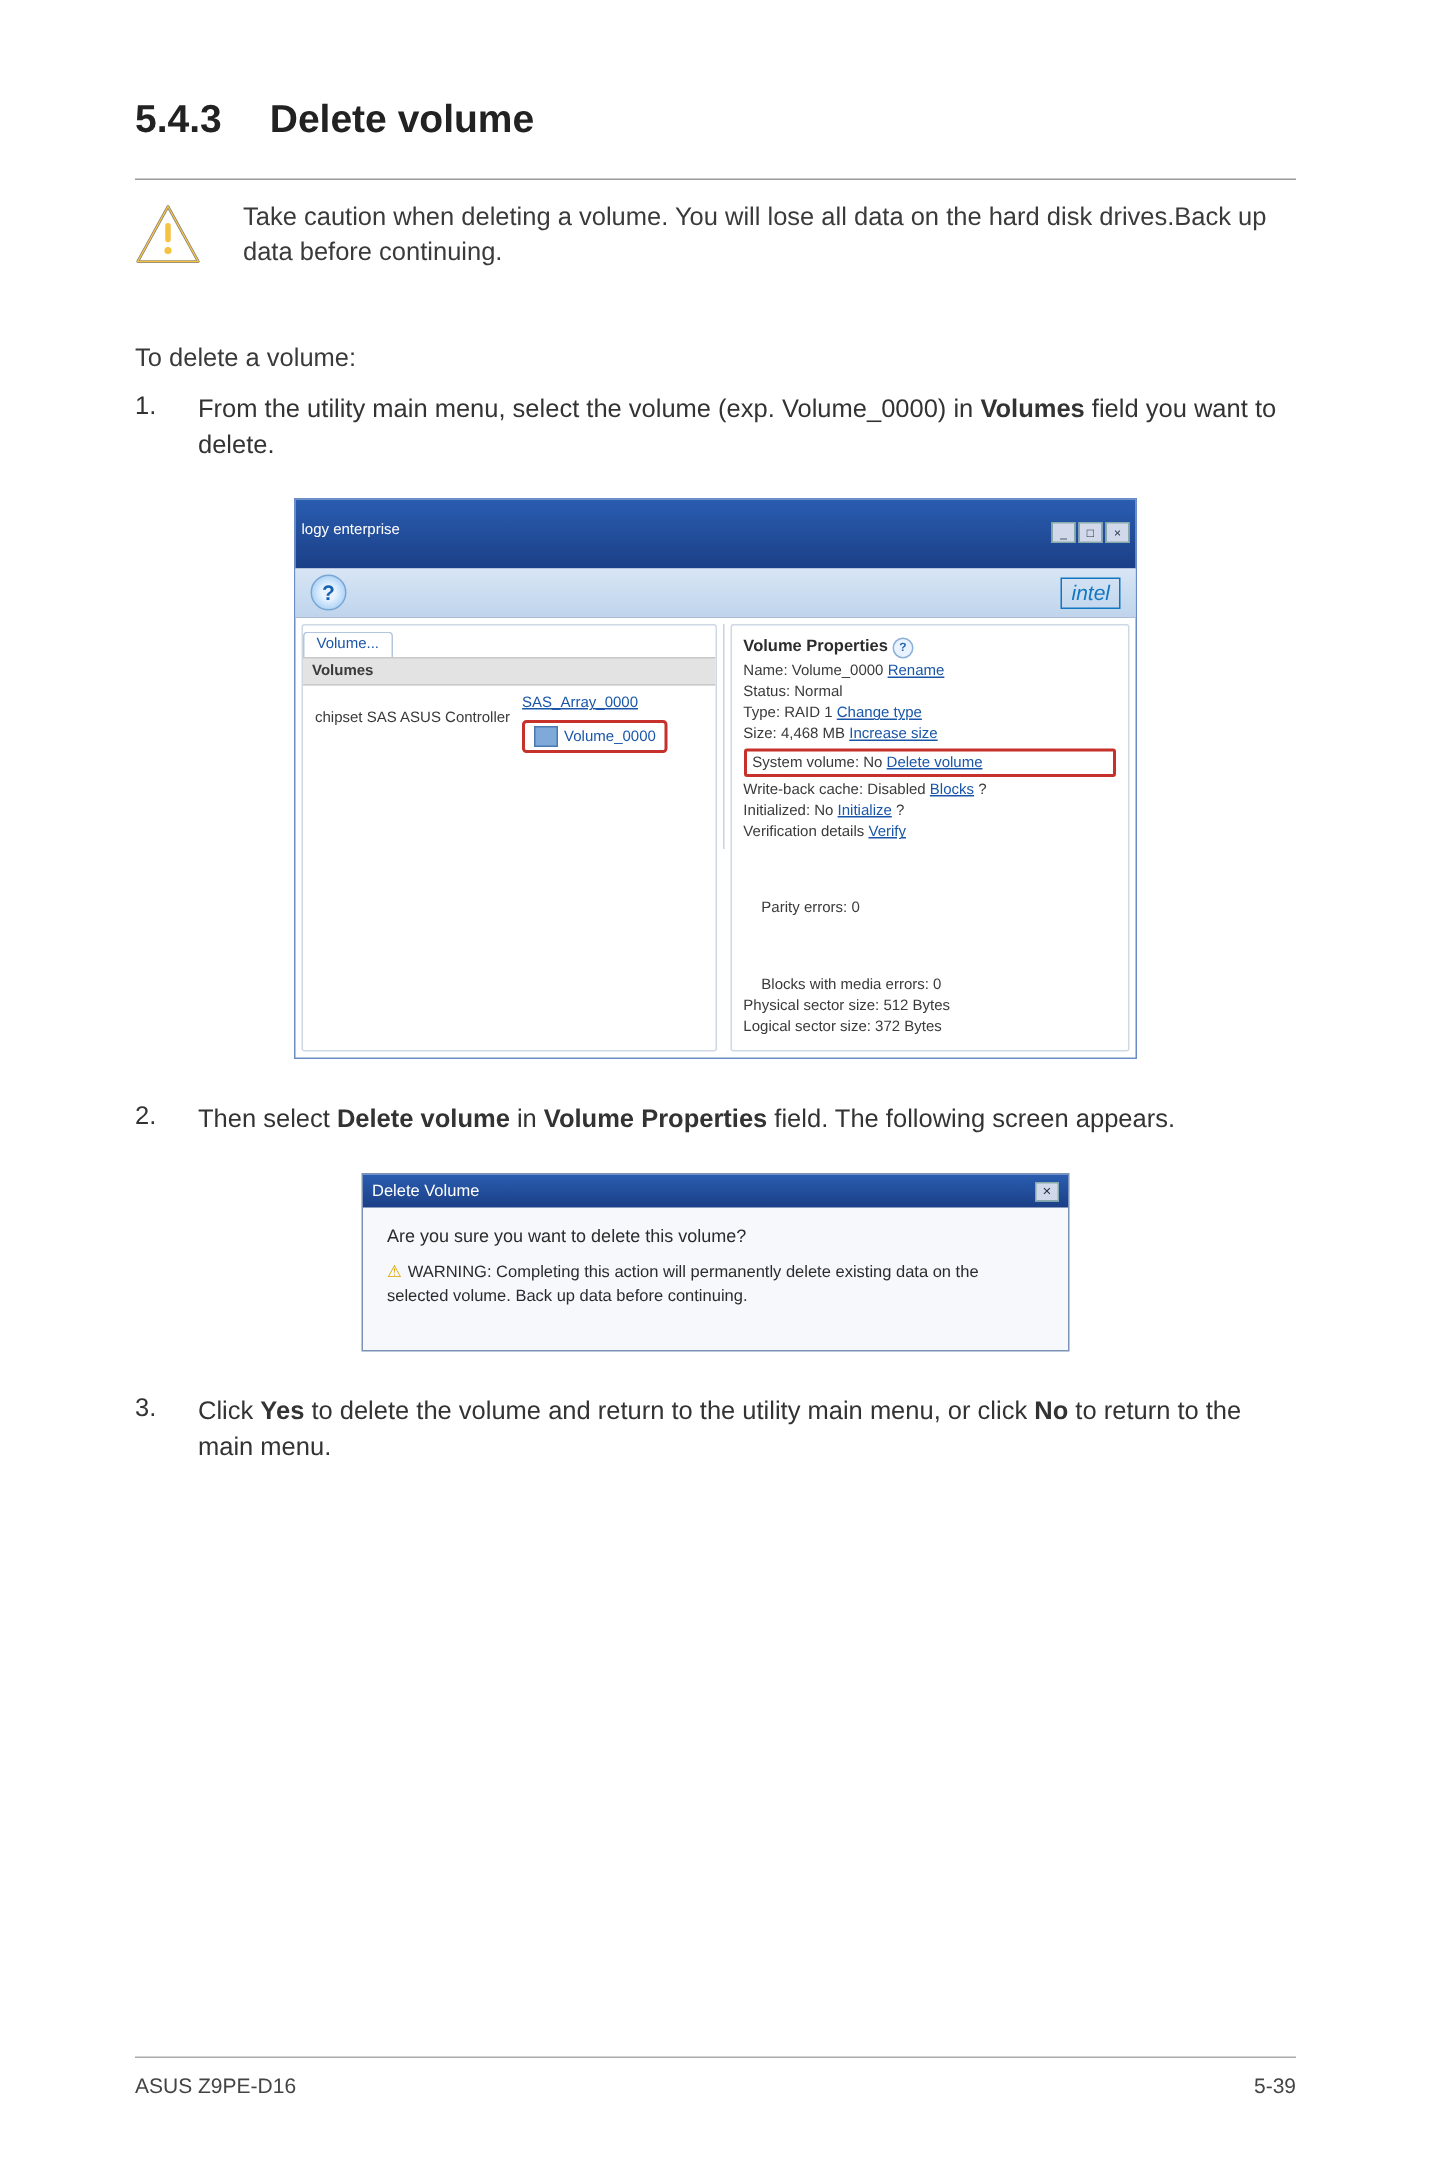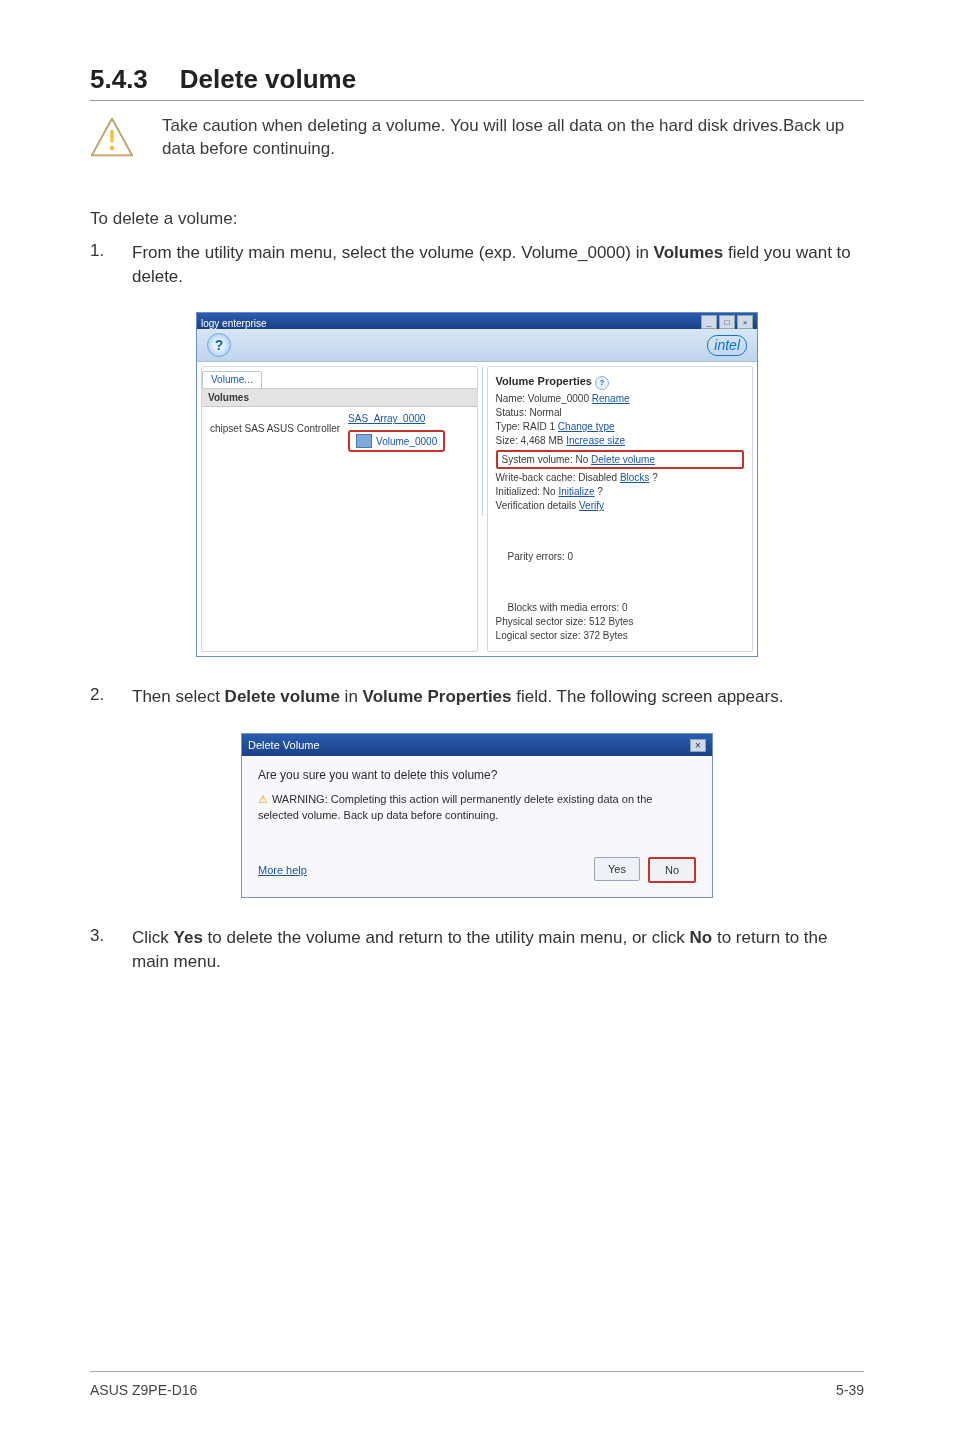--- a/index.html
+++ b/index.html
@@ -16,21 +16,21 @@
     padding: 64px 90px 40px 90px;
     position: relative;
     display: flex;
     flex-direction: column;
   }
   .section-heading {
     display: flex;
     align-items: baseline;
     gap: 32px;
     border-bottom: 1px solid #9a9a9a;
-    padding-bottom: 5px;
+    padding-bottom: 24px;
     margin-bottom: 14px;
   }
   .section-number {
     font-size: 26px;
     font-weight: 700;
     color: #222;
   }
   .section-title {
     font-size: 26px;
     font-weight: 700;
@@ -86,24 +86,24 @@
     width: 560px;
     border: 1px solid #6a8dc5;
     font-family: "Segoe UI", Arial, sans-serif;
     font-size: 10px;
     background: #fff;
   }
   .app-titlebar {
     background: linear-gradient(#2a5db0, #1b3f87);
     color: #fff;
     display: flex;
-    align-items: flex-end;
+    align-items: flex-start;
     justify-content: space-between;
     height: 16px;
-    padding: 0 4px;
+    padding: 15px 4px;
     font-size: 10px;
   }
   .winctl { display:flex; gap:2px; }
   .winctl span {
     width:14px; height:12px; background:#d0d8ea; color:#234; font-size:8px;
     display:flex; align-items:center; justify-content:center; border:1px solid #8aa;
   }
   .app-header {
     display: flex;
     align-items: center;
@@ -113,21 +113,21 @@
     border-bottom: 1px solid #a9bcd9;
   }
   .help-badge {
     width: 22px; height: 22px; border-radius: 50%;
     background: radial-gradient(#e8f3ff 30%, #8bc0f0 100%);
     color: #1561b6;
     font-size: 14px; font-weight: 700;
     display: flex; align-items: center; justify-content: center;
     border:1px solid #7aa6d6;
   }
-  .intel-badge { color:#1077c0; font-style:italic; font-size:14px; border:1.5px solid #1077c0; border-radius:10px; padding:1px 6px 2px; }
+  .intel-badge { color:#1077c0; font-style:italic; font-size:14px; border:1.5px solid #1077c0; border-radius:0; padding:1px 6px 2px; }
   .status-band {
     background: #e7eef7;
     border-bottom: 1px solid #c3d2e6;
     padding: 3px 8px;
     font-size: 10px;
     color: #3b3b3b;
   }
   .panes {
     display: flex;
     min-height: 200px;
@@ -178,21 +178,21 @@
     background:#f6f8fb;
   }
   .dlg-titlebar {
     background: linear-gradient(#2a5db0, #1b3f87);
     color:#fff; font-size:11px;
     display:flex; justify-content:space-between; align-items:center;
     padding:2px 6px; height:18px;
   }
   .dlg-body { padding:12px 16px 14px; }
   .dlg-q { font-size:12px; color:#2b2b2b; margin-bottom:10px; }
-  .dlg-warn { font-size:11px; color:#2b2b2b; line-height:1.4; margin-bottom:34px; }
+  .dlg-warn { font-size:11px; color:#2b2b2b; line-height:1.4; margin-bottom:14px; }
   .warn-ico { color:#d9a400; font-size:11px; margin-right:4px; }
   .dlg-footer { display:flex; justify-content:space-between; align-items:center; }
   .dlg-more { color:#1a56a8; text-decoration:underline; font-size:11px; }
   .dlg-btns { display:flex; gap:8px; }
   .dlg-btn {
     min-width:44px; height:22px; font-size:11px;
     display:inline-flex; align-items:center; justify-content:center;
     border:1px solid #9aa6b6; background:#eef2f7; border-radius:2px; color:#333;
   }
   .dlg-btn.primary { border:2px solid #c6312b; }
@@ -338,27 +338,20 @@
     <div class="dlg">
       <div class="dlg-titlebar">
         <span>Delete Volume</span>
         <span style="width:14px;text-align:center;background:#d0d8ea;color:#234;border:1px solid #8aa;font-size:10px">×</span>
       </div>
       <div class="dlg-body">
         <div class="dlg-q">Are you sure you want to delete this volume?</div>
         <div class="dlg-warn">
           <span class="warn-ico">⚠</span><span>WARNING: Completing this action will permanently delete existing data on the selected volume. Back up data before continuing.</span>
         </div>
-        <div class="dlg-footer">
-          <span class="dlg-more">More help</span>
-          <span class="dlg-btns">
-            <span class="dlg-btn">Yes</span>
-            <span class="dlg-btn primary">No</span>
-          </span>
-        </div>
       </div>
     </div>
   </div>
 
   <div class="step-row">
     <div class="step-num">3.</div>
     <div class="step-body">
       <span>Click </span><b>Yes</b><span> to delete the volume and return to the utility main menu, or click </span><b>No</b><span> to return to the main menu.</span>
     </div>
   </div>

